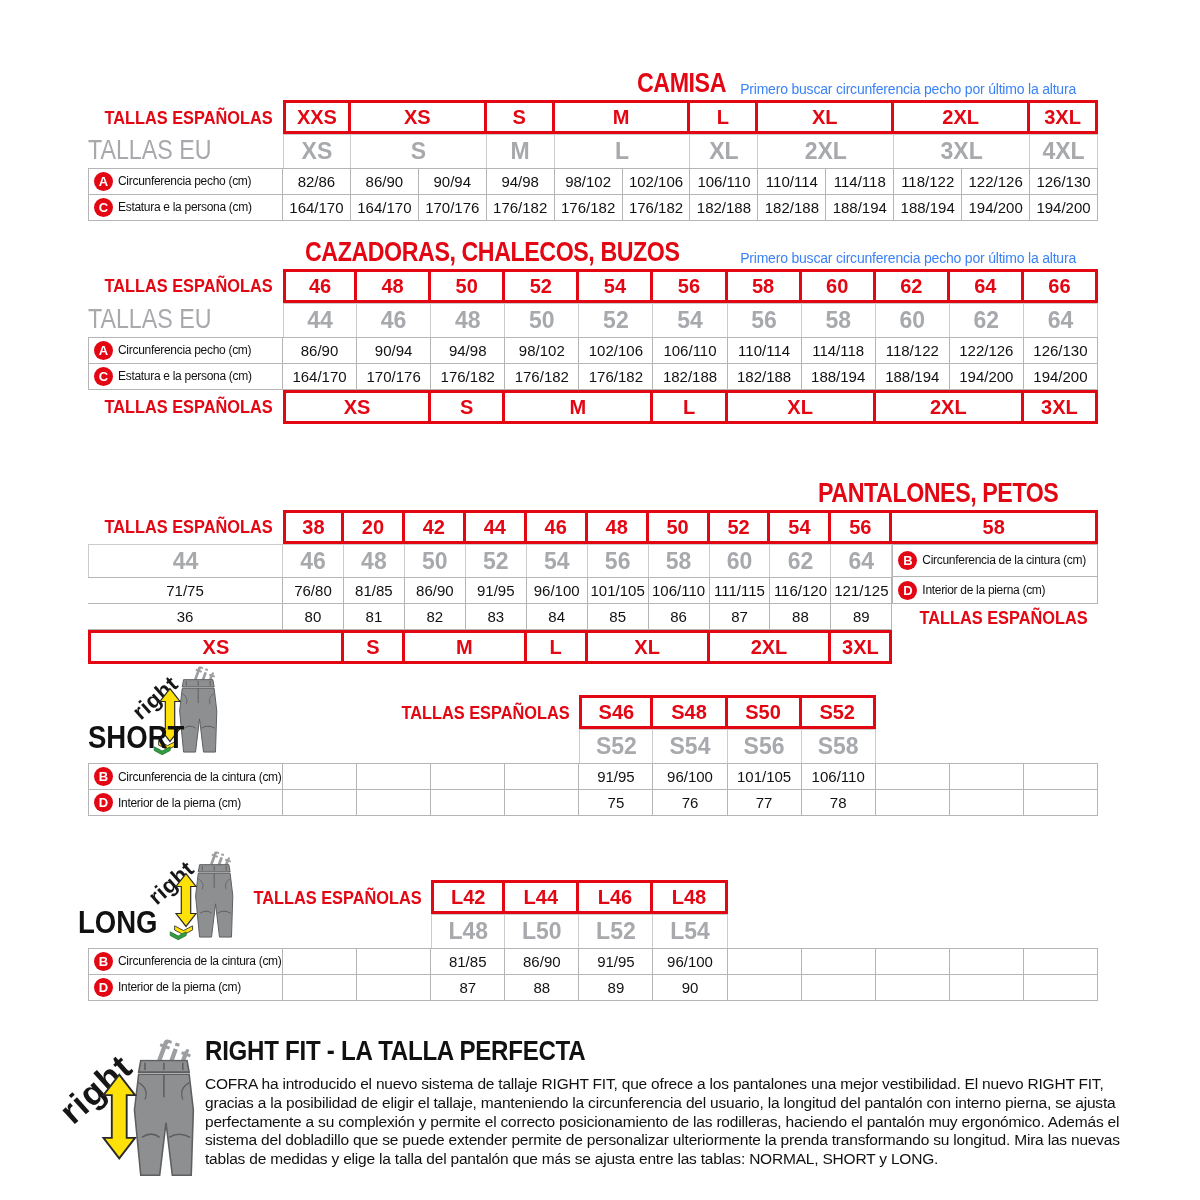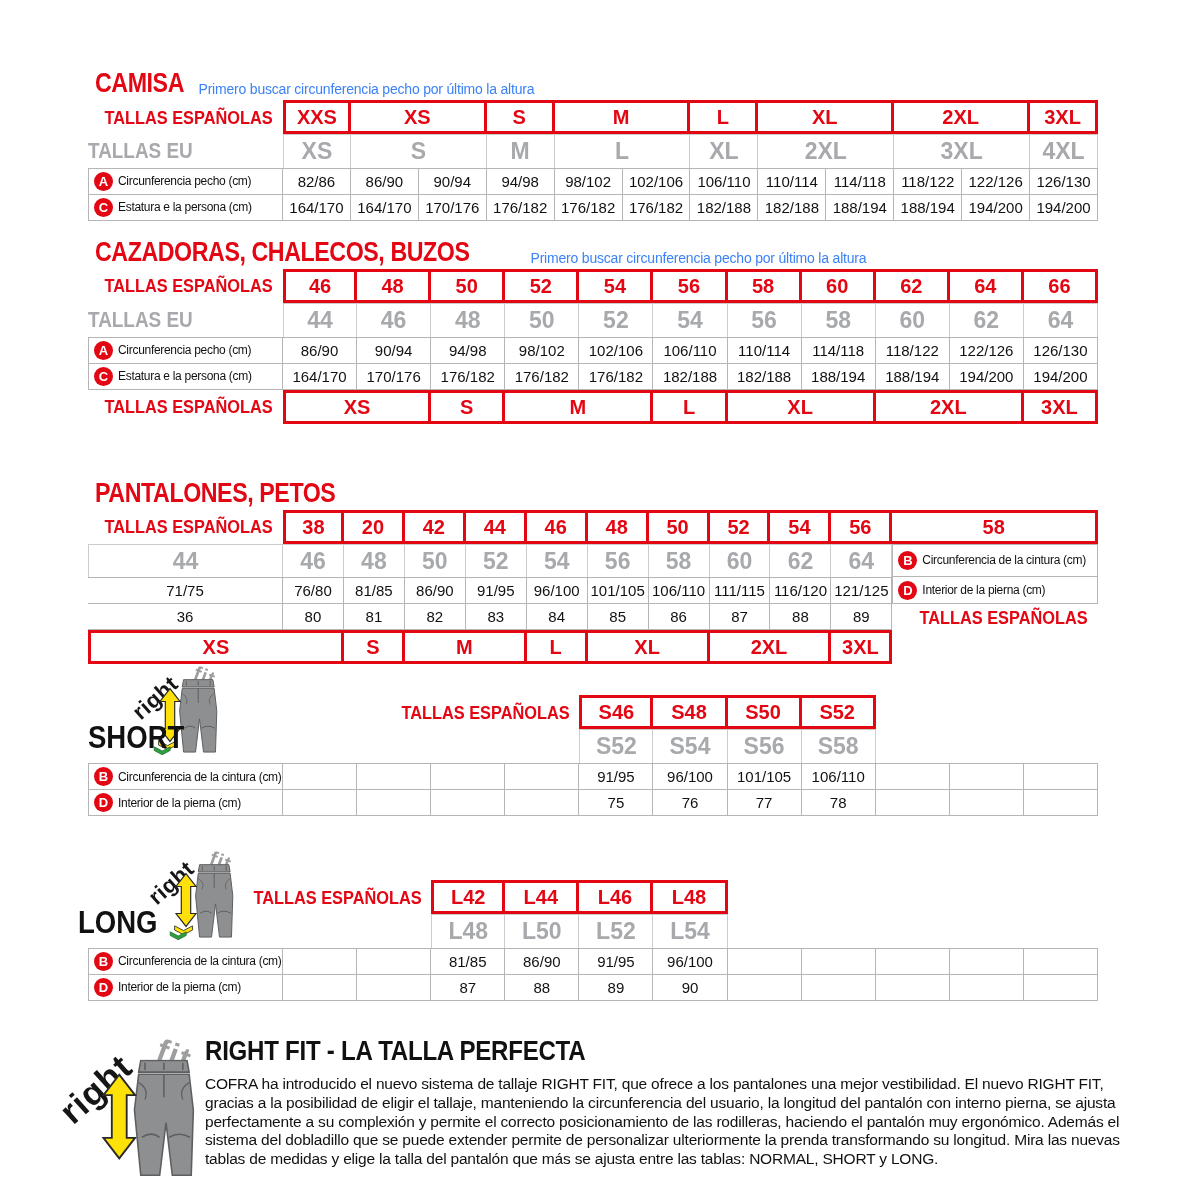--- a/index.html
+++ b/index.html
@@ -10,39 +10,39 @@
   }
   *{box-sizing:border-box;margin:0;padding:0}
   html,body{background:#fff}
   body{
     width:1200px;height:1200px;overflow:hidden;
     padding:70px 0 0 65px;
     font-family:"Liberation Sans", sans-serif;
     color:#111;
   }
   .titlerow{
-    width:1033px;display:flex;align-items:flex-end;justify-content:flex-start;
+    width:1033px;display:flex;align-items:flex-end;justify-content:flex-end;
     margin-bottom:3px;
   }
   .title{color:var(--red);font-weight:bold;font-size:27px;line-height:1;letter-spacing:-0.5px;margin-left:30px}
   .cond{display:inline-block;transform:scaleX(.86);transform-origin:left center;white-space:nowrap}
   .condr{display:inline-block;transform:scaleX(.86);transform-origin:right center;white-space:nowrap}
   .note{font-size:14px;color:#3b82f6;padding-right:22px;letter-spacing:-0.2px}
 
   .sizetable{display:grid;margin-left:23px;width:1010px}
   .cols12{grid-template-columns:195px repeat(12,1fr)}
   .cols11{grid-template-columns:195px repeat(11,1fr)}
 
   .lbl-red{display:flex;align-items:center;justify-content:flex-end;padding-right:10px;
     color:var(--red);font-weight:bold;font-size:19px;line-height:1}
   .redbox{border:3px solid var(--red);border-left:none;color:var(--red);font-weight:bold;
     font-size:20px;line-height:1.2;text-align:center;padding:2px 0;background:#fff}
   .blr{border-left:3px solid var(--red)}
 
-  .lbl-gray{display:flex;align-items:center;color:var(--gray);font-weight:bold;font-size:22px;line-height:1}
+  .lbl-gray{display:flex;align-items:center;color:var(--gray);font-weight:normal;font-size:27px;line-height:1}
   .graycell{color:var(--gray);font-weight:bold;font-size:23px;line-height:1.25;text-align:center;
     border-right:1px solid var(--lightline);border-top:1px solid var(--lightline);padding:2px 0}
   .gbl{border-left:1px solid var(--lightline)}
 
   .datacell{border-right:1px solid var(--line);border-bottom:1px solid var(--line);
     text-align:center;font-size:15px;padding:4px 0;color:#111}
   .datalabel{display:flex;align-items:center;gap:5px;padding:2px 4px 2px 5px;
     border-right:1px solid var(--line);border-bottom:1px solid var(--line)}
   .dl-text{font-size:12px;letter-spacing:-0.3px;white-space:nowrap}
   .bt{border-top:1px solid var(--line)}

